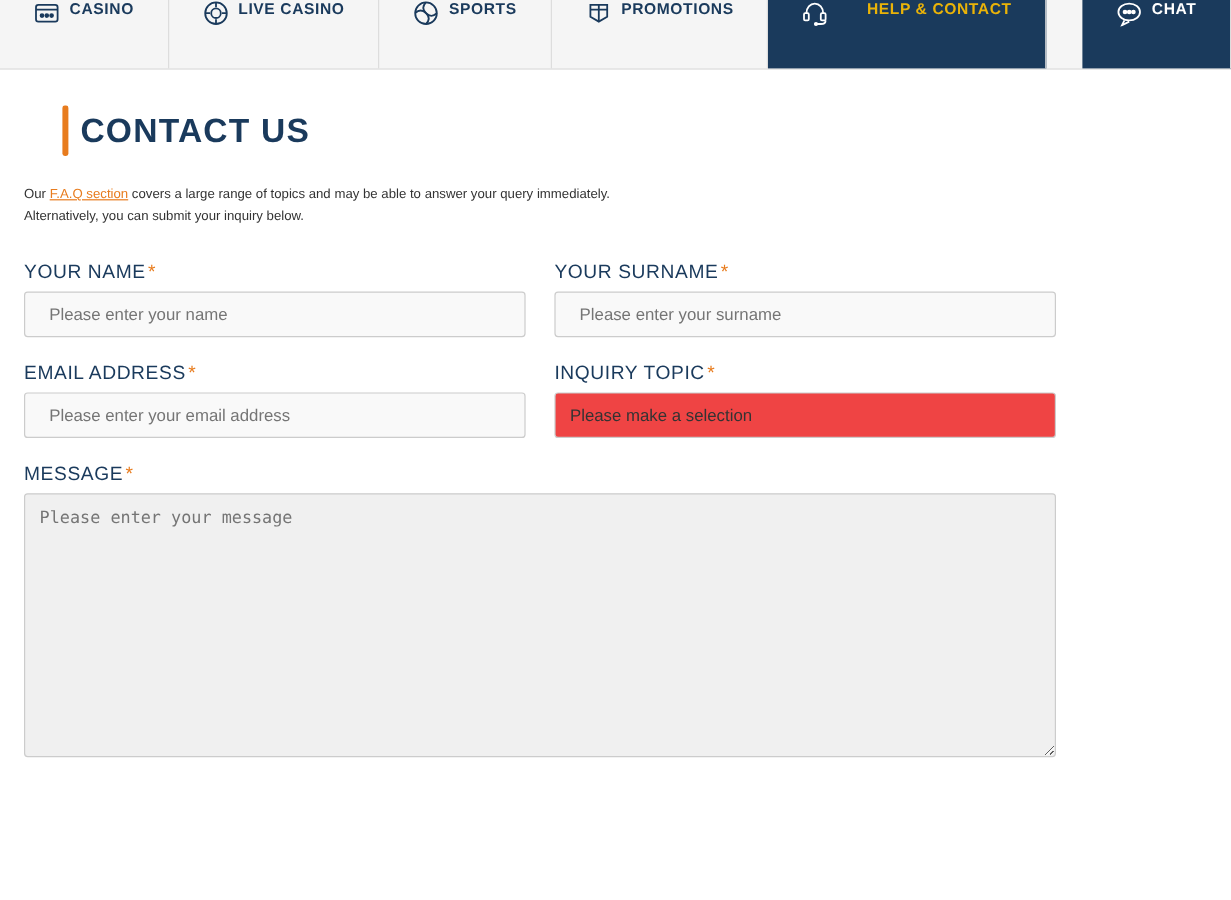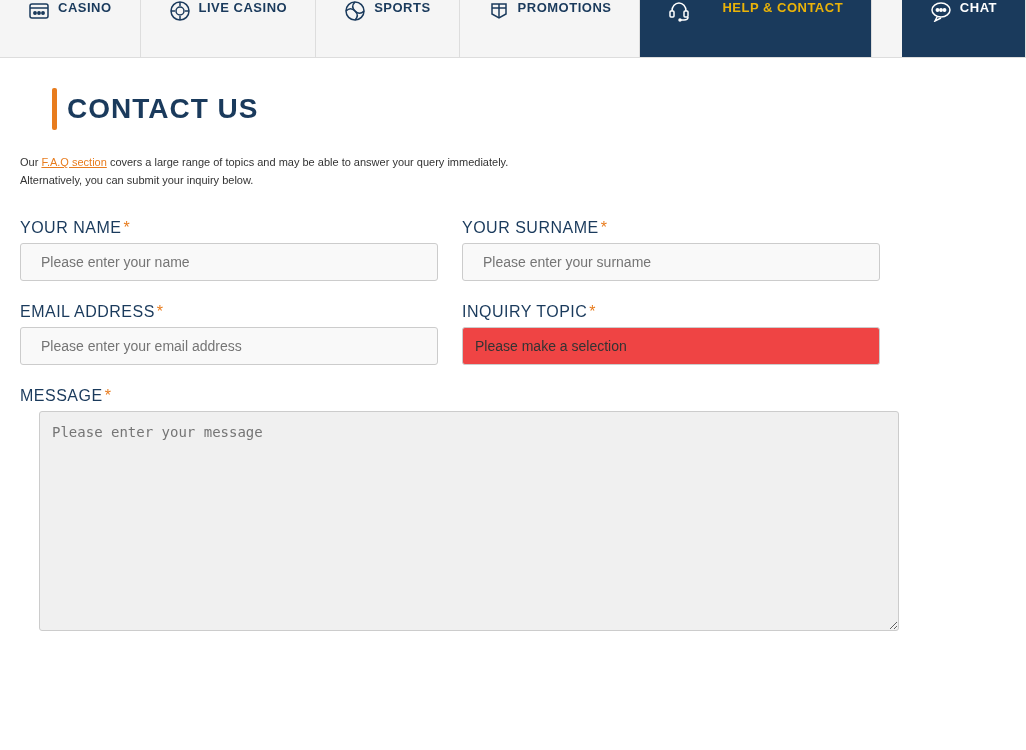--- a/index.html
+++ b/index.html
@@ -133,21 +133,20 @@
       height: 220px;
       padding: 12px;
       border: 1px solid #ccc;
       border-radius: 3px;
       font-size: 14px;
       font-family: monospace;
       color: #aaa;
       background: #f0f0f0;
       resize: vertical;
       outline: none;
-      margin-left: 19px;
     }
   </style>
 </head>
 <body>
 
 <nav>
 
   <div class="nav-item">
     <span class="nav-icon">
       <svg width="22" height="22" viewBox="0 0 22 22" fill="none" stroke="#1a3a5c" stroke-width="1.5">

